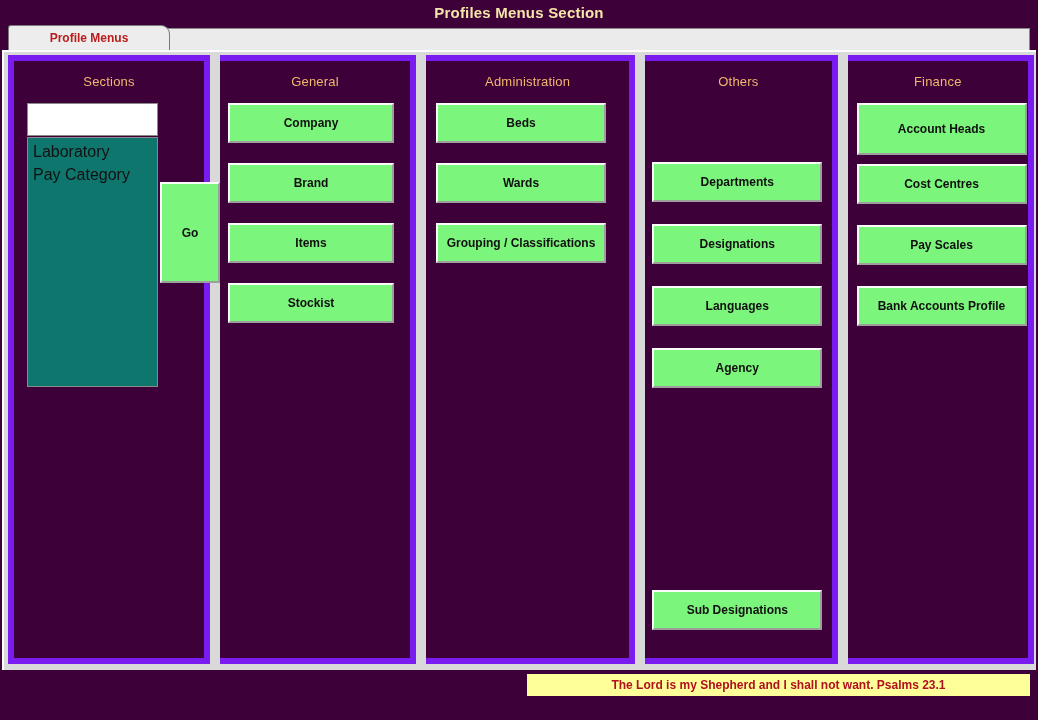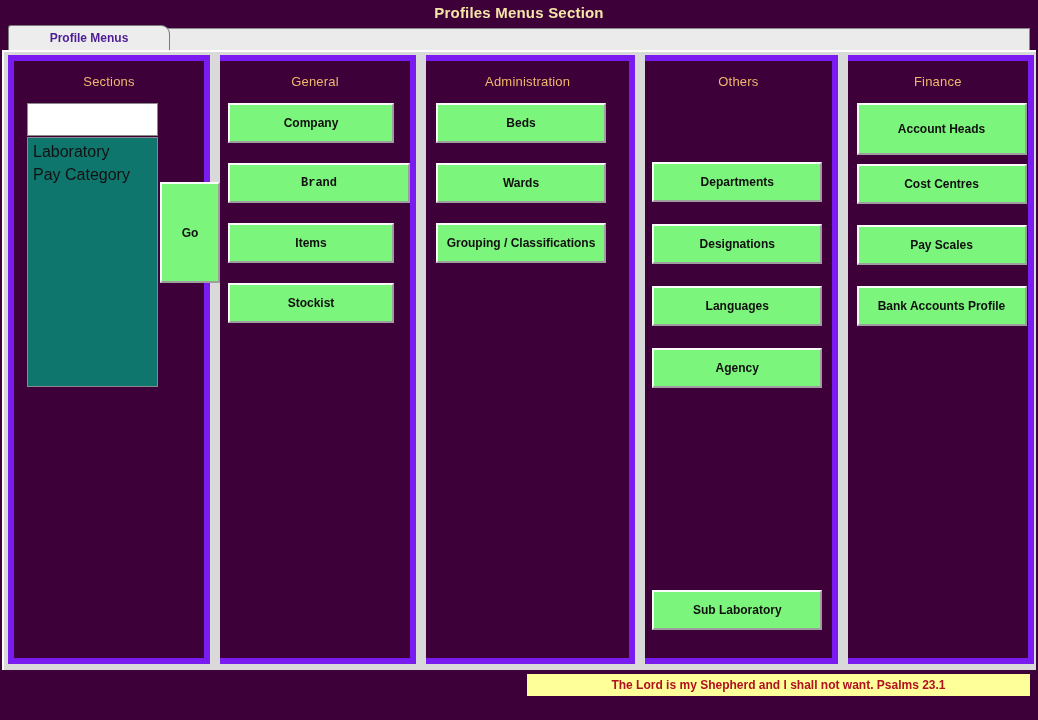--- a/index.html
+++ b/index.html
@@ -57,21 +57,21 @@
     left: 8px; top: 0px;
     width: 162px;
     height: 25px;
     background: #ededed;
     border: 1px solid #7a7a7a;
     border-bottom: none;
     box-sizing: border-box;
     display: flex;
     align-items: center;
     justify-content: center;
-    color: #4c1d95;
+    color: #b91c1c;
     font-size: 12px;
     font-weight: bold;
     border-top-left-radius: 3px;
     border-top-right-radius: 9px;
   }
 
   
   #work-area {
     position: absolute;
     left: 2px; top: 50px;
@@ -230,21 +230,21 @@
         </div>
 
         <div class="gbtn" id="go-button">Go</div>
       </div>
     </div>
 
     <div class="panel no-left" id="panel-general">
       <div class="panel-inner">
         <div class="panel-title">General</div>
         <div class="gbtn" style="left:8px; width:166px; top:42px;  height:40px;">Company</div>
-        <div class="gbtn" style="left:8px; width:182px; top:102px; height:40px;font-family:Liberation Mono, monospace;">Brand</div>
+        <div class="gbtn" style="left:8px; width:166px; top:102px; height:40px;">Brand</div>
         <div class="gbtn" style="left:8px; width:166px; top:162px; height:40px;">Items</div>
         <div class="gbtn" style="left:8px; width:166px; top:222px; height:40px;">Stockist</div>
       </div>
     </div>
 
     <div class="panel no-left" id="panel-administration">
       <div class="panel-inner">
         <div class="panel-title">Administration</div>
         <div class="gbtn" style="left:10px; width:170px; top:42px;  height:40px;">Beds</div>
         <div class="gbtn" style="left:10px; width:170px; top:102px; height:40px;">Wards</div>
@@ -252,21 +252,21 @@
       </div>
     </div>
 
     <div class="panel no-left" id="panel-others">
       <div class="panel-inner">
         <div class="panel-title">Others</div>
         <div class="gbtn" style="left:7px; width:170px; top:101px; height:40px;">Departments</div>
         <div class="gbtn" style="left:7px; width:170px; top:163px; height:40px;">Designations</div>
         <div class="gbtn" style="left:7px; width:170px; top:225px; height:40px;">Languages</div>
         <div class="gbtn" style="left:7px; width:170px; top:287px; height:40px;">Agency</div>
-        <div class="gbtn" style="left:7px; width:170px; top:529px; height:40px;">Sub Laboratory</div>
+        <div class="gbtn" style="left:7px; width:170px; top:529px; height:40px;">Sub Designations</div>
       </div>
     </div>
 
     <div class="panel no-left" id="panel-finance">
       <div class="panel-inner">
         <div class="panel-title">Finance</div>
         <div class="gbtn" style="left:9px; width:170px; top:42px;  height:52px;">Account Heads</div>
         <div class="gbtn" style="left:9px; width:170px; top:103px; height:40px;">Cost Centres</div>
         <div class="gbtn" style="left:9px; width:170px; top:164px; height:40px;">Pay Scales</div>
         <div class="gbtn" style="left:9px; width:170px; top:225px; height:40px;">Bank Accounts Profile</div>

